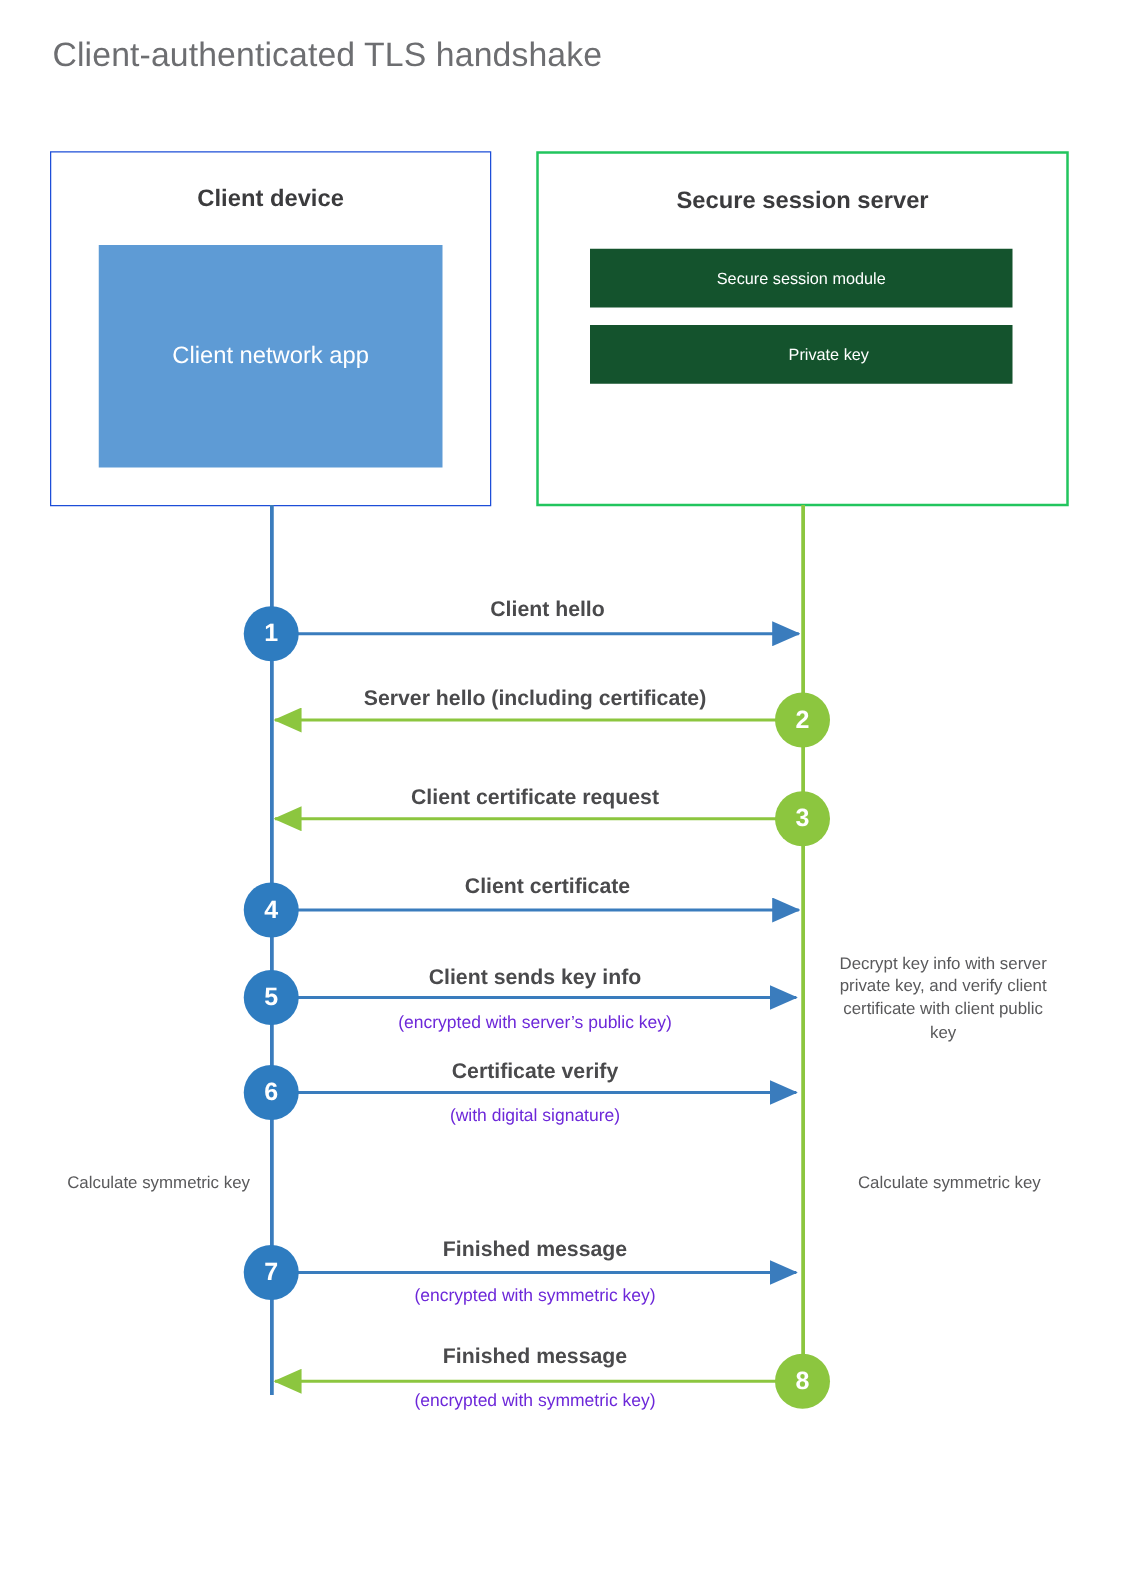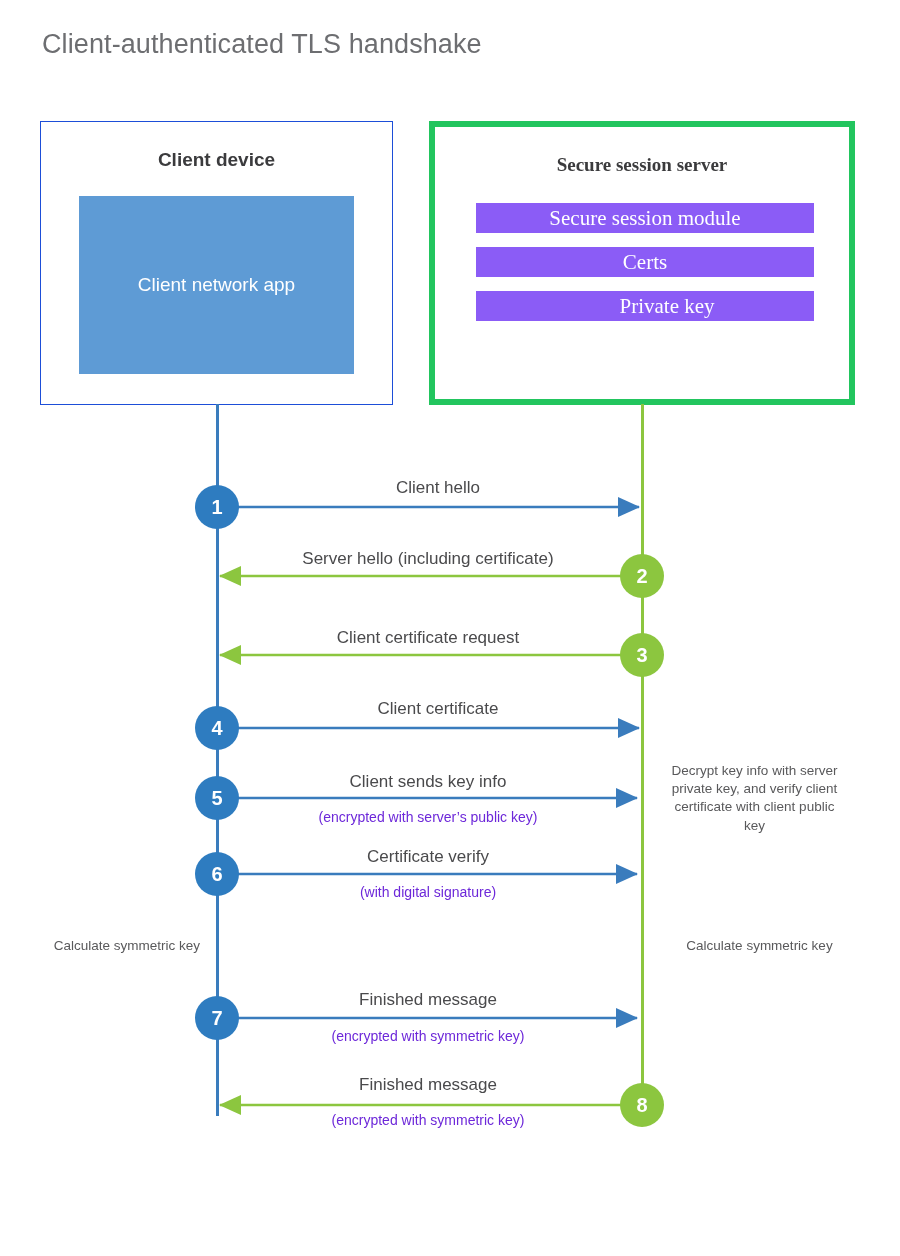--- a/index.html
+++ b/index.html
@@ -43,22 +43,21 @@
     top: 121px;
     width: 353px;
     height: 284px;
     border: 1px solid #1d4ed8;
   }
   .entity-box.server {
     left: 429px;
     top: 121px;
     width: 426px;
     height: 284px;
-    border: 6px solid #22c55e;
-    font-family: Liberation Serif, serif;
+    border: 2px solid #22c55e;
   }
   .entity-title {
     position: absolute;
     left: 0;
     right: 0;
     top: 27px;
     text-align: center;
     font-size: 19px;
     font-weight: bold;
     color: #3b3b3d;
@@ -81,27 +80,27 @@
     box-sizing: border-box;
   }
 
   .server-bars {
     position: absolute;
     left: 41px;
     top: 76px;
     width: 338px;
   }
   .server-bar {
-    height: 30px;
-    background: #8b5cf6;
+    height: 47px;
+    background: #14532d;
     display: flex;
     align-items: center;
     justify-content: center;
     color: #ffffff;
-    font-size: 21px;
+    font-size: 13px;
     margin-bottom: 14px;
   }
   .server-bar:last-child { margin-bottom: 18px; padding-left: 44px; }
 
   
   .lifeline {
     position: absolute;
     width: 3px;
   }
   .lifeline.client-line {
@@ -142,20 +141,21 @@
   }
   .step-circle.blue  { background: #2e7cc0; }
   .step-circle.green { background: #8cc63f; }
 
   .msg-label {
     position: absolute;
     text-align: center;
     color: #4a4a4c;
     font-size: 17px;
     white-space: nowrap;
+    font-weight: bold;
   }
   .msg-sublabel {
     position: absolute;
     text-align: center;
     color: #6d28d9;
     font-size: 14px;
     white-space: nowrap;
   }
 
   .side-note {
@@ -176,21 +176,20 @@
 
   <div class="entity-box client">
     <div class="entity-title">Client device</div>
     <div class="client-app">Client network app</div>
   </div>
 
   <div class="entity-box server">
     <div class="entity-title">Secure session server</div>
     <div class="server-bars">
       <div class="server-bar">Secure session module</div>
-      <div class="server-bar">Certs</div>
       <div class="server-bar">Private key</div>
     </div>
   </div>
 
   <div class="lifeline client-line"></div>
   <div class="lifeline server-line"></div>
 
   <svg class="msg-svg" viewBox="0 0 900 1256" xmlns="http://www.w3.org/2000/svg">
     <defs>
       <marker id="arrow-blue" markerWidth="9" markerHeight="8" refX="8.5" refY="4" orient="auto" markerUnits="strokeWidth">

